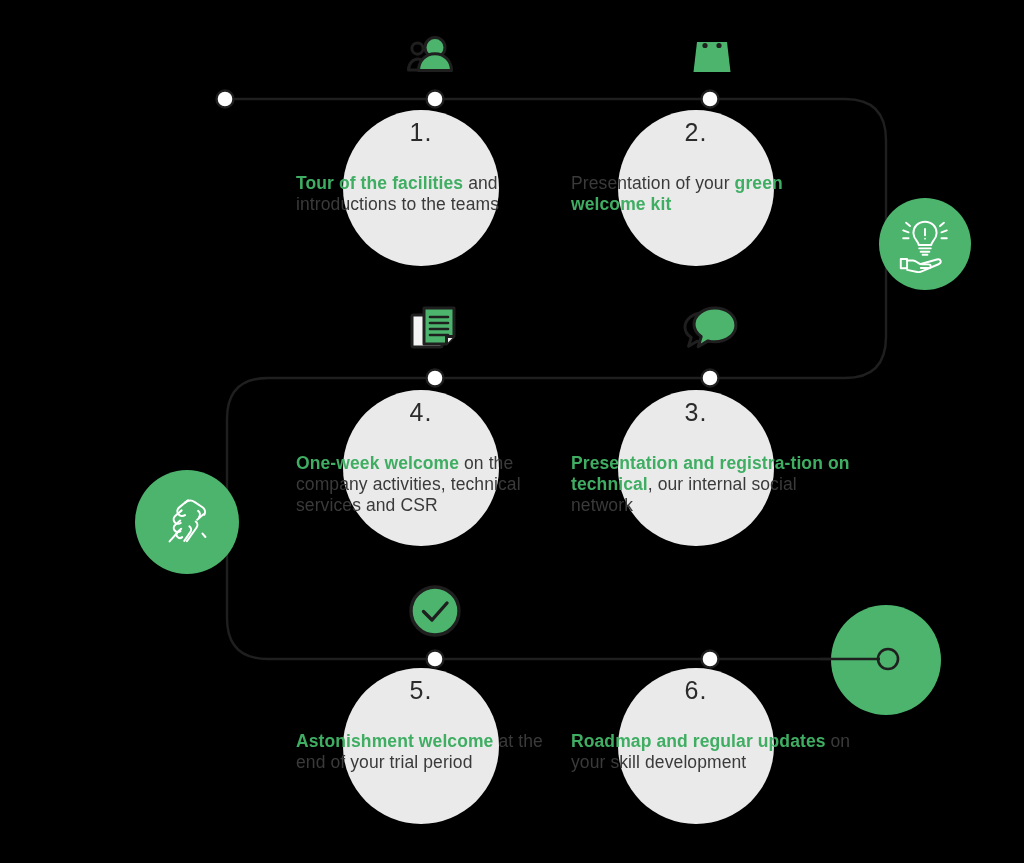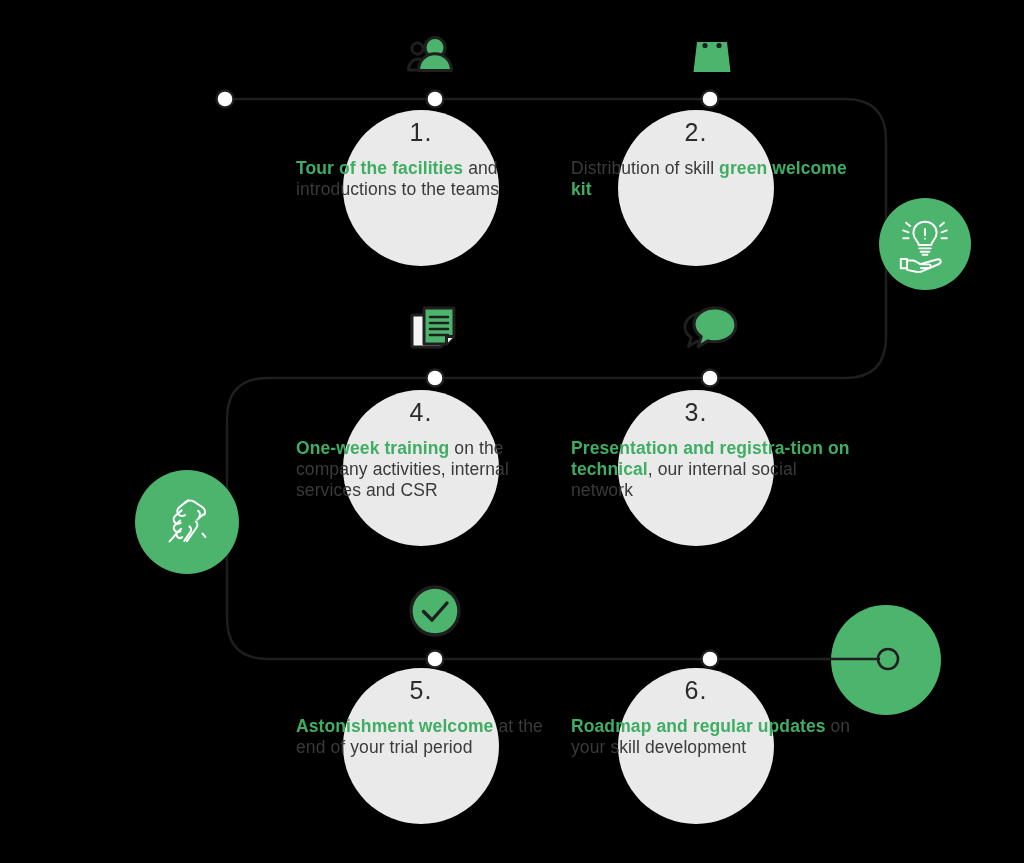--- a/index.html
+++ b/index.html
@@ -50,21 +50,21 @@
     margin-left: 47px;
     text-align: center;
     font-size: 25px;
     font-weight: 400;
     color: #2b2b2b;
     letter-spacing: 1px;
   }
   .step-text {
     position: absolute;
     left: 0;
-    top: 48px;
+    top: 63px;
     width: 280px;
     font-size: 17.5px;
     line-height: 21px;
     color: #3a3a3a;
     font-weight: 400;
     letter-spacing: 0.1px;
   }
   .hl {
     color: #3fae63;
     font-weight: 700;
@@ -225,29 +225,29 @@
     <div class="step-number">1.</div>
     <div class="step-text">
       <span class="hl">Tour of the facilities</span><span> and introductions to the teams</span>
     </div>
   </div>
 
   <div class="step" id="step-2">
     <div class="step-circle-bg"></div>
     <div class="step-number">2.</div>
     <div class="step-text">
-      <span>Distribution of skill </span><span class="hl">green welcome kit</span>
+      <span>Presentation of your </span><span class="hl">green welcome kit</span>
     </div>
   </div>
 
   <div class="step" id="step-4">
     <div class="step-circle-bg"></div>
     <div class="step-number">4.</div>
     <div class="step-text">
-      <span class="hl">One-week training</span><span> on the company activities, internal services and CSR</span>
+      <span class="hl">One-week welcome</span><span> on the company activities, technical services and CSR</span>
     </div>
   </div>
 
   <div class="step" id="step-3">
     <div class="step-circle-bg"></div>
     <div class="step-number">3.</div>
     <div class="step-text">
       <span class="hl">Presentation and registra-tion on technical</span><span>, our internal social network</span>
     </div>
   </div>

